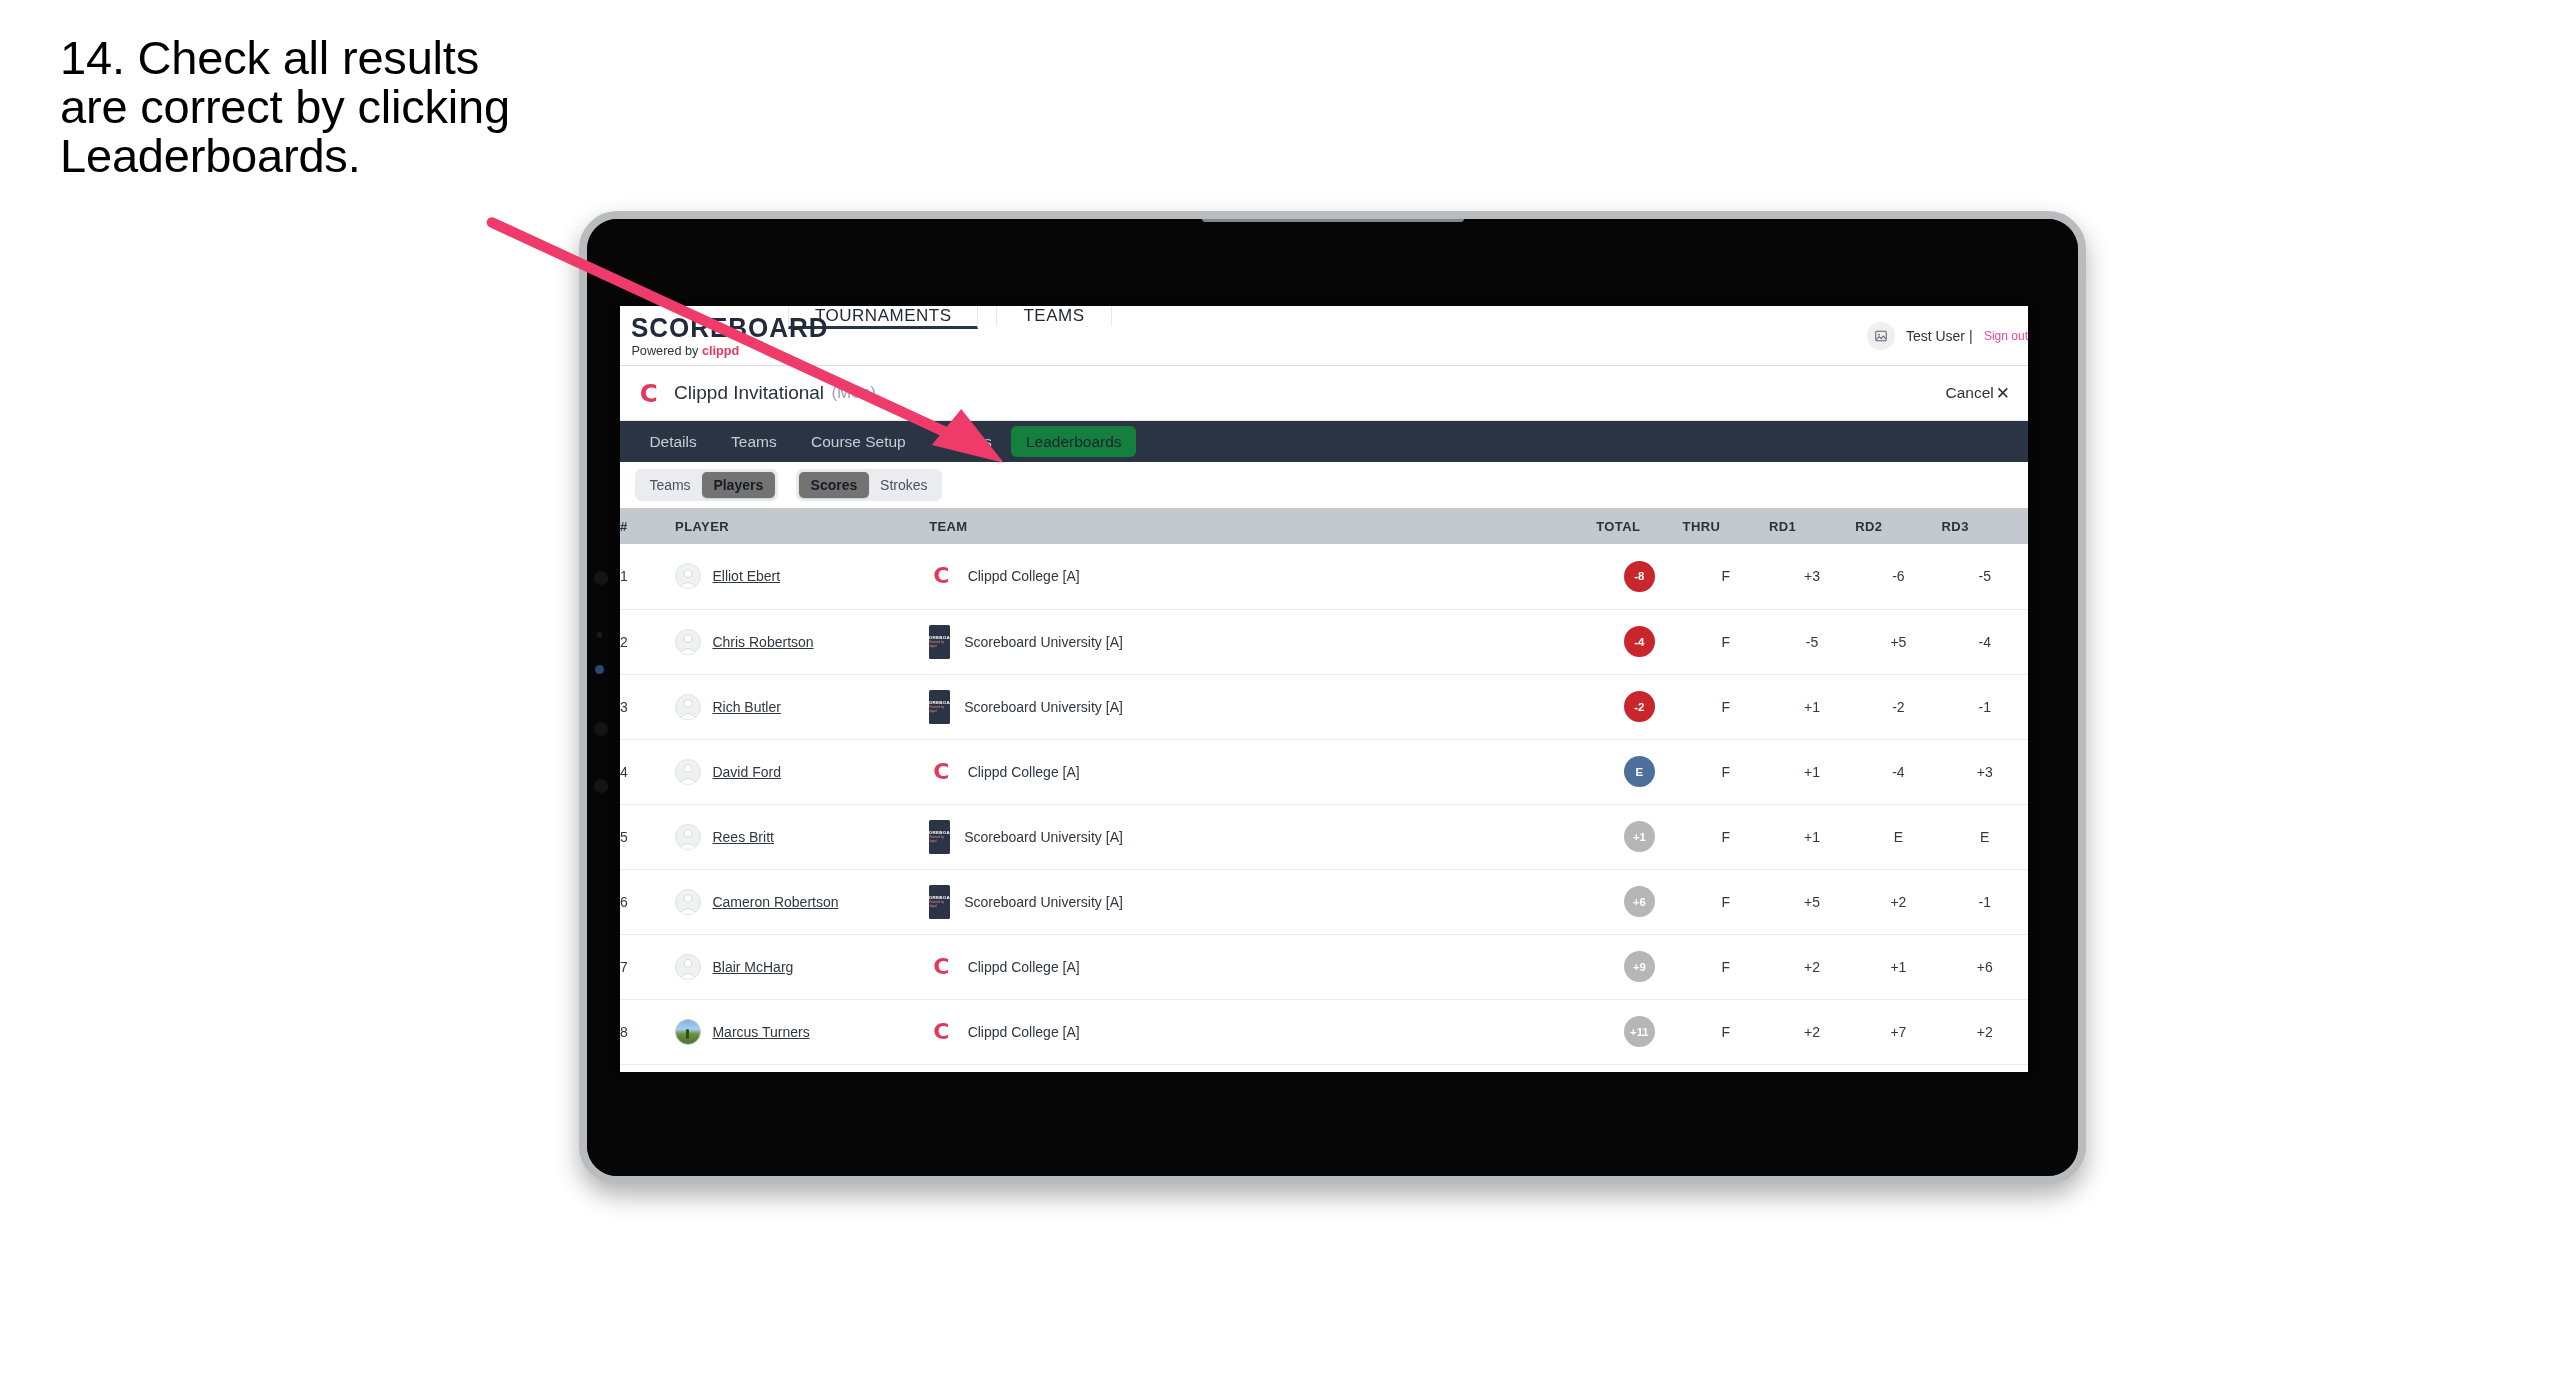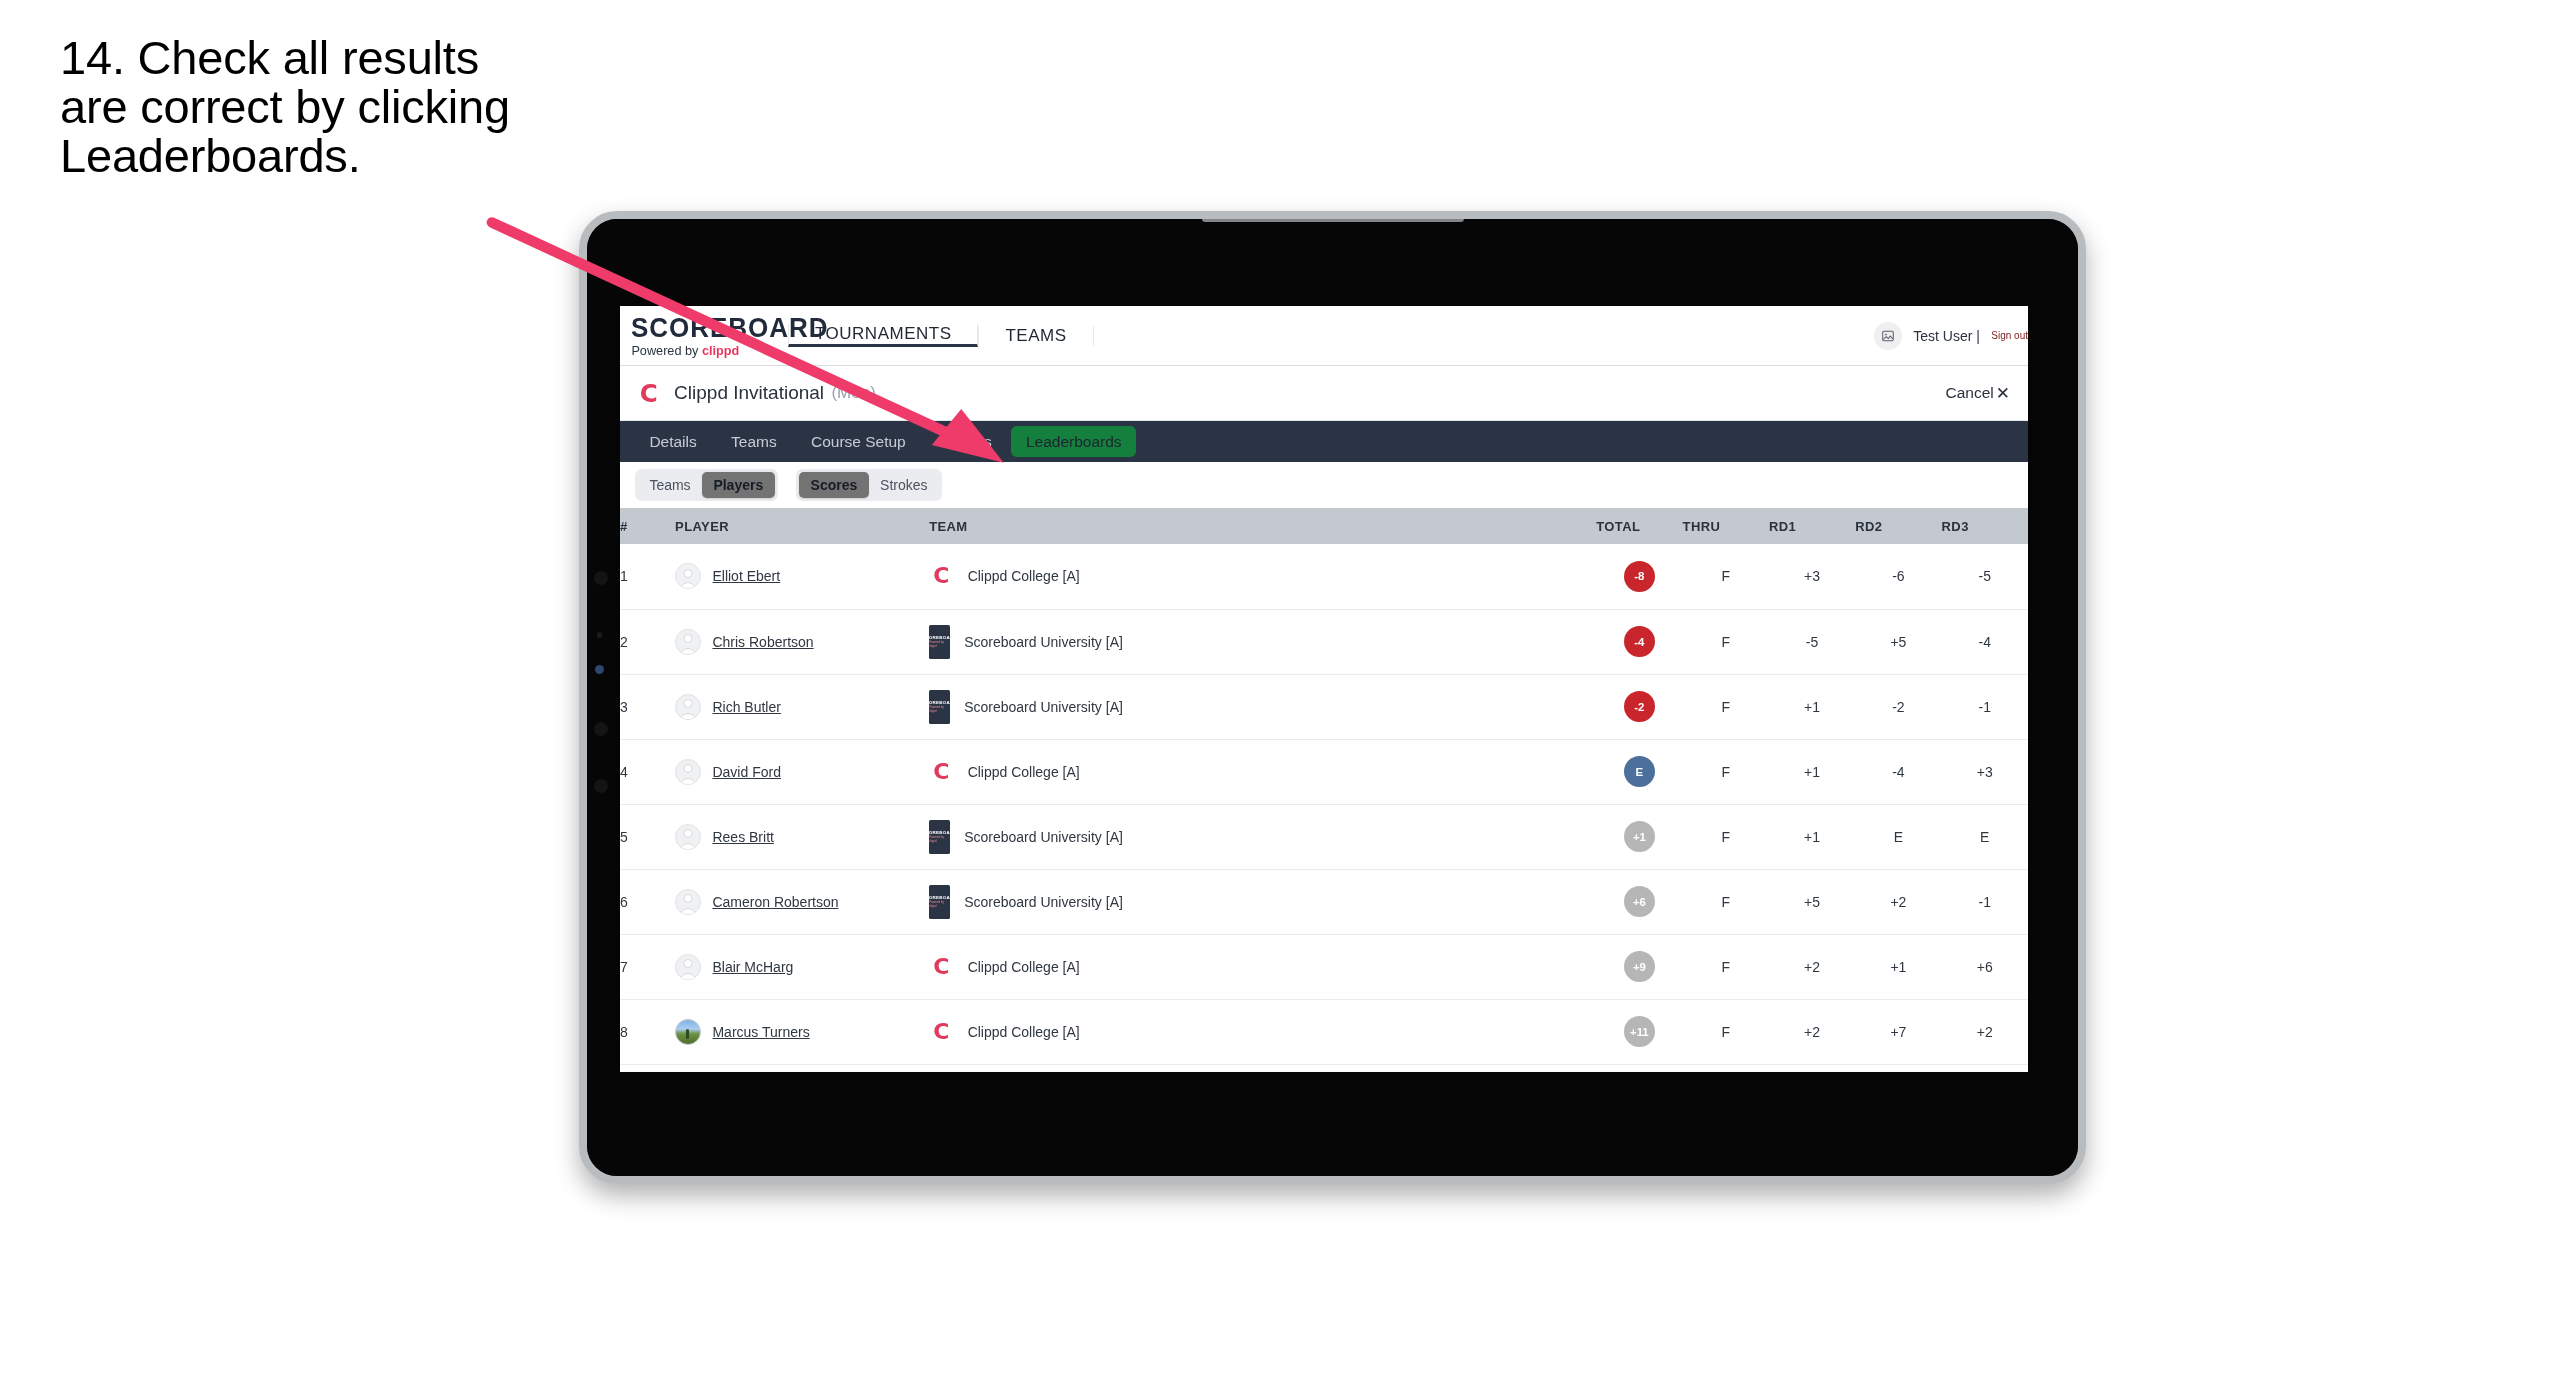--- a/index.html
+++ b/index.html
@@ -99,21 +99,21 @@
     color: #222b3b;
     line-height: 1;
     transform: scaleX(0.93);
     transform-origin: left center;
   }
   .brand-sub {
     font-size: 12.7px; color:#2a3342; margin-top: 3.3px; line-height:1;
   }
   .brand-sub .clippd { color:#e8385f; font-weight:700; }
 
-  .topnav { display:flex; align-items: center; }
+  .topnav { display:flex; align-items: flex-start; gap: 18px; }
   .topnav-item {
     display:flex; align-items:center;
     padding: 0 26px;
     font-size: 17px;
     letter-spacing: 0.5px;
     color:#1f2733;
     border-left: 0.8px solid #e6e9ec;
     border-right: 0.8px solid #e6e9ec;
     cursor: pointer;
   }
@@ -123,21 +123,21 @@
   .user-area {
     display:flex; align-items:center; gap: 11.4px;
   }
   .avatar-btn {
     width: 28px; height: 28px; border-radius: 50%;
     background:#efefef;
     display:flex; align-items:center; justify-content:center;
     cursor:pointer;
   }
   .user-name { font-size: 14px; color:#2b3340; }
-  .sign-out { font-size: 10px; color:#7f1d1d; cursor:pointer; }
+  .sign-out { font-size: 12px; color:#ec4899; cursor:pointer; }
 
   
   .tourney-head {
     height: 55px;
     display:flex; align-items:center;
     padding: 0 18px 0 14.7px;
     border-bottom: 0.8px solid #e4e7ea;
     background:#fff;
     flex: 0 0 auto;
   }

